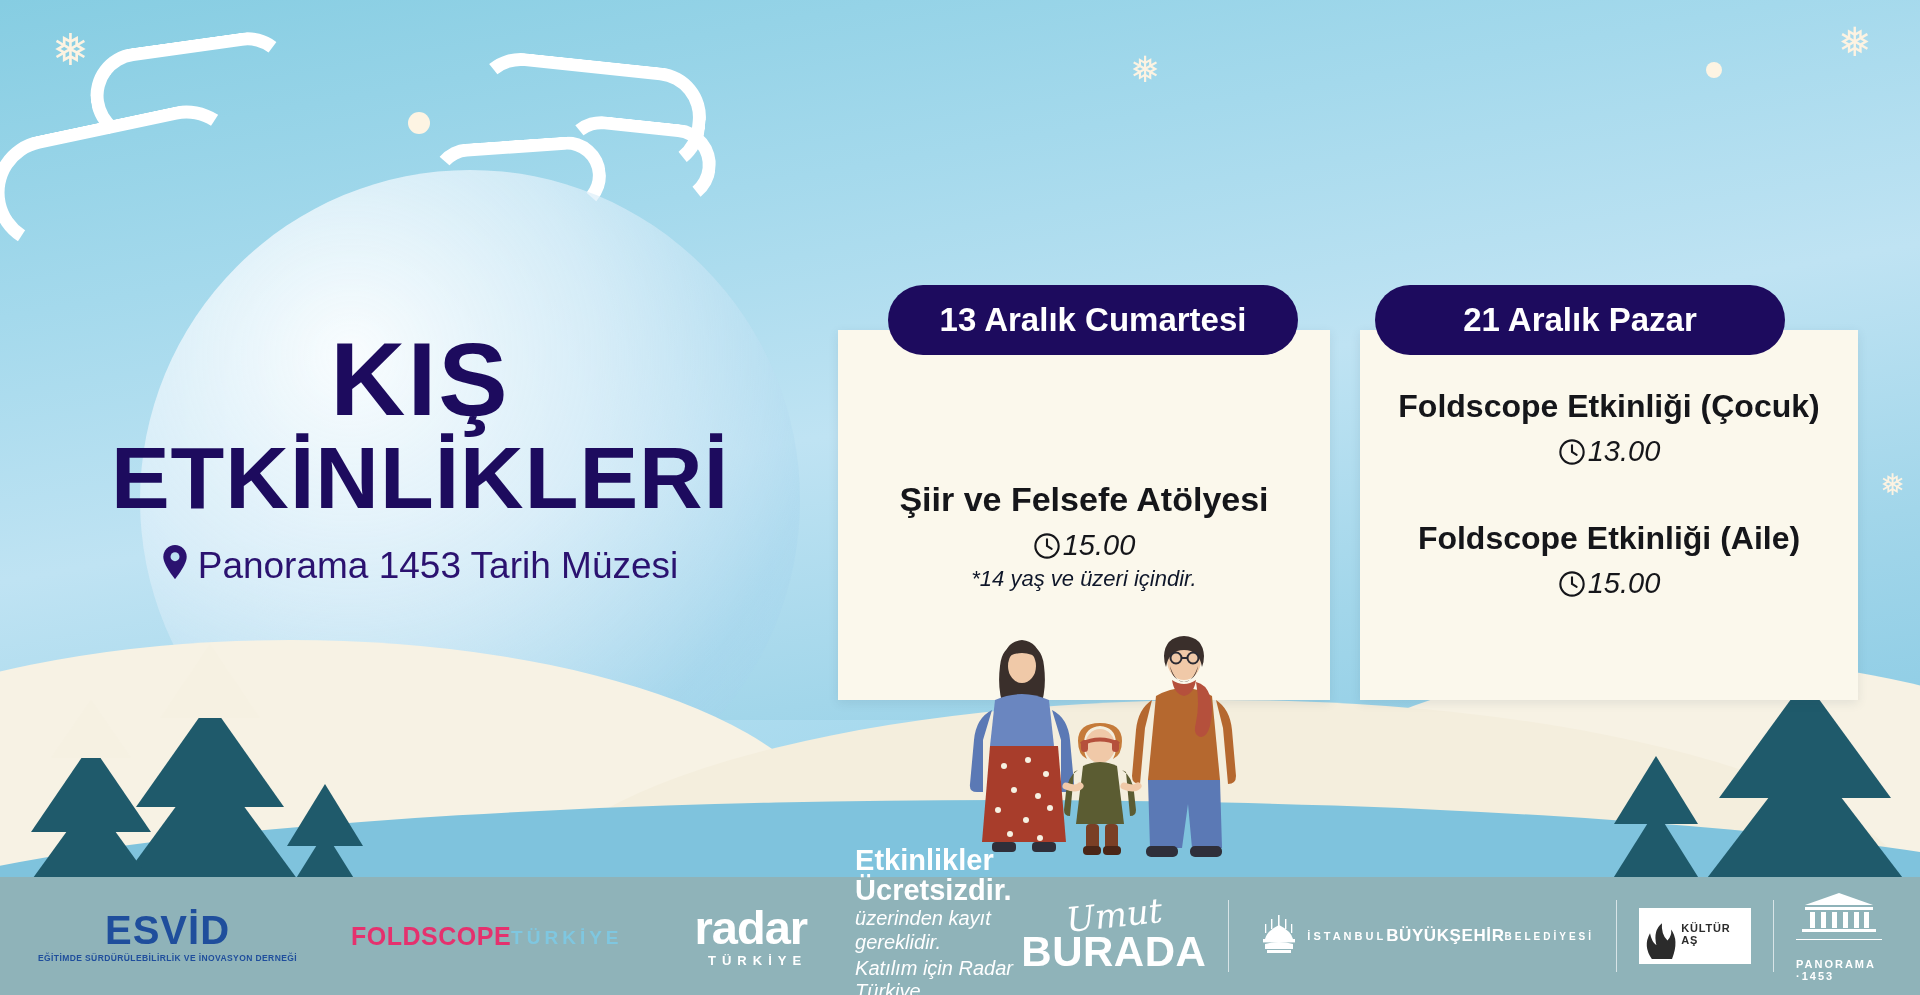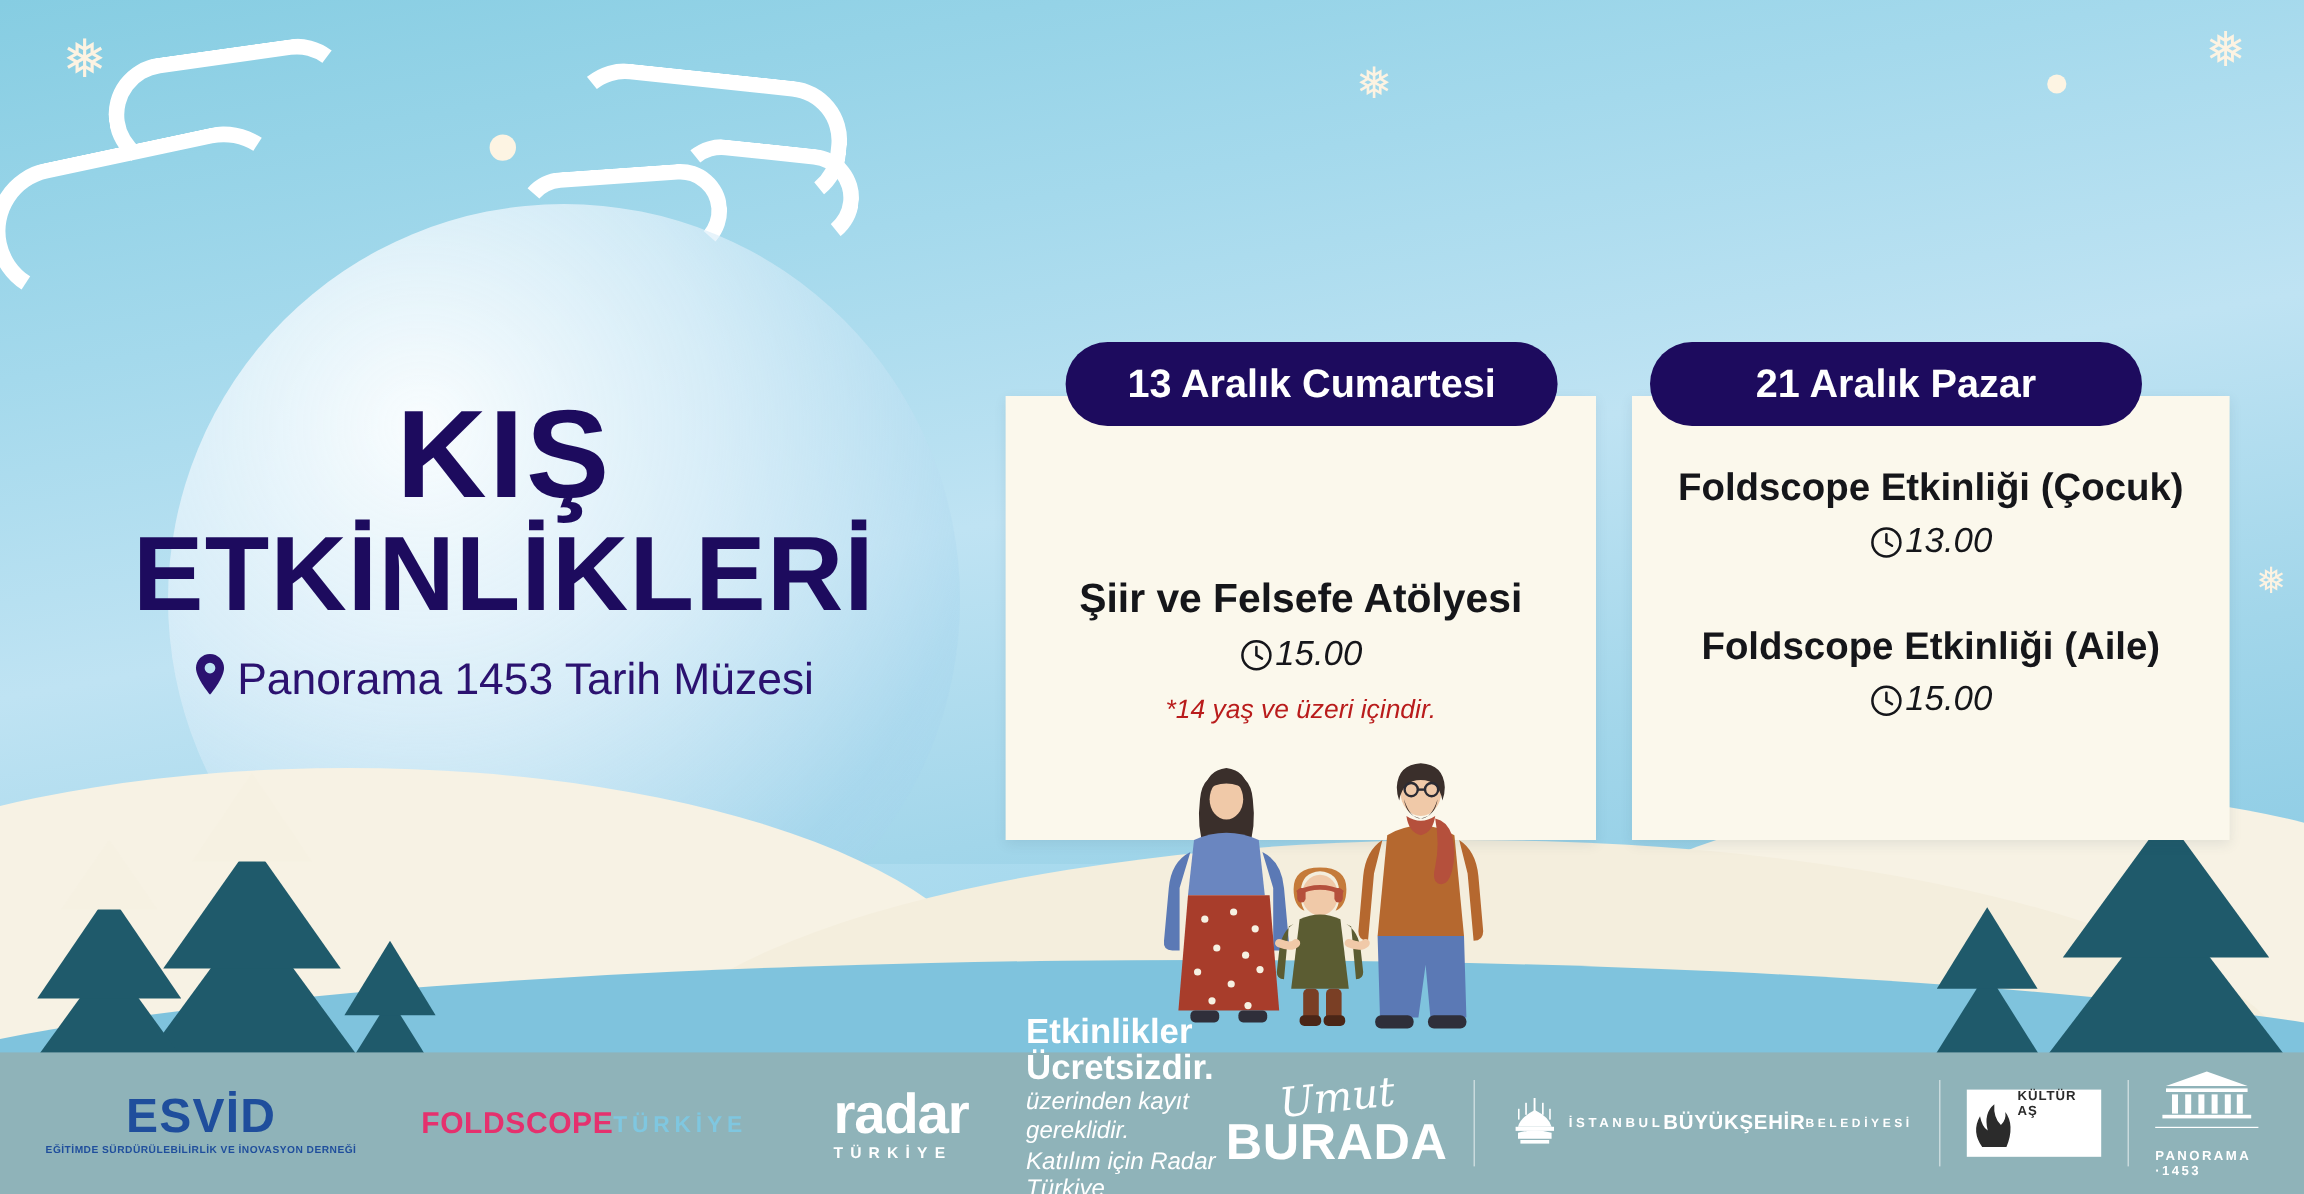--- a/index.html
+++ b/index.html
@@ -67,21 +67,21 @@
   .badge{position:absolute;background:#1d0b5e;color:#fff;border-radius:60px;
     display:flex;align-items:center;justify-content:center;font-weight:800;white-space:nowrap;}
   .badge1{left:888px;top:285px;width:410px;height:70px;font-size:33px;}
   .badge2{left:1375px;top:285px;width:410px;height:70px;font-size:33px;}
 
   .card-inner{position:absolute;left:0;right:0;text-align:center;color:#15161a;}
   .ev-title{font-size:34px;font-weight:700;margin:0;white-space:nowrap;}
   .ev-title.sm{font-size:32px;}
   .ev-time{display:flex;align-items:center;justify-content:center;gap:2px;
     font-size:29px;font-style:italic;margin-top:10px;color:#15161a;}
-  .ev-note{font-size:22px;font-style:italic;margin-top:16px;color:#b91c1c;white-space:nowrap;}
+  .ev-note{font-size:22px;font-style:italic;margin-top:4px;color:#0f172a;white-space:nowrap;}
 
   .c1-block{top:150px;}
   .c2-b1{top:58px;}
   .c2-b2{top:190px;}
 
   
   .family{position:absolute;left:940px;top:600px;width:350px;height:290px;}
 
   
   .footer{position:absolute;left:0;bottom:0;width:100%;height:118px;background:#8fb3b9;
@@ -89,39 +89,39 @@
   .f-divider{width:2px;height:72px;background:rgba(255,255,255,.65);margin:0 22px;}
 
   .esvid{display:flex;flex-direction:column;align-items:center;margin-left:38px;}
   .esvid-word{font-size:40px;font-weight:800;color:#1f4e9c;letter-spacing:1px;line-height:1;}
   .esvid-sub{font-size:8.5px;font-weight:700;color:#1f4e9c;letter-spacing:.4px;margin-top:3px;white-space:nowrap;}
 
   .folds{display:flex;flex-direction:row;align-items:center;margin-left:54px;}
   .folds-word{font-size:25px;font-weight:800;color:#e5316e;letter-spacing:.5px;line-height:1;}
   .folds-sub{font-size:19px;font-weight:700;color:#7fc7e0;letter-spacing:4px;line-height:1;margin-top:3px;}
 
-  .radar{display:flex;flex-direction:column;align-items:flex-start;margin-left:72px;}
+  .radar{display:flex;flex-direction:column;align-items:flex-end;margin-left:72px;}
   .radar-word{font-size:47px;font-weight:800;color:#fff;letter-spacing:-1px;line-height:1;}
   .radar-sub{font-size:13px;font-weight:600;color:#fff;letter-spacing:6px;margin-top:2px;}
 
   .f-text{margin-left:48px;color:#fff;}
   .f-head{font-size:29px;font-weight:800;line-height:1.05;}
   .f-sub{font-size:20px;font-style:italic;line-height:1.18;margin-top:2px;}
 
   .umut{display:flex;flex-direction:column;align-items:center;color:#fff;}
   .umut-script{font-family:"DejaVu Serif",serif;font-style:italic;font-size:34px;line-height:.95;transform:rotate(-6deg);}
   .umut-bold{font-size:42px;font-weight:800;letter-spacing:.5px;line-height:1;}
 
   .ibb{display:flex;flex-direction:row;align-items:center;color:#fff;}
   .ibb-l1{font-size:11px;font-weight:700;letter-spacing:3px;}
   .ibb-l2{font-size:17px;font-weight:800;letter-spacing:.6px;}
   .ibb-l3{font-size:10px;font-weight:700;letter-spacing:3px;}
 
   .kultur{display:flex;flex-direction:column;align-items:center;}
-  .kultur-box{width:112px;height:56px;background:#fff;display:flex;align-items:flex-start;justify-content:flex-end;}
+  .kultur-box{width:112px;height:56px;background:#fff;display:flex;align-items:center;justify-content:flex-end;}
   .kultur-word{font-size:11px;font-weight:800;color:#2b2b2b;letter-spacing:.8px;padding:0 6px 4px 0;}
 
   .panorama{display:flex;flex-direction:column;align-items:center;color:#fff;}
   .pano-word{font-size:11px;font-weight:700;letter-spacing:2px;border-top:1.5px solid #fff;padding-top:18px;margin-top:4px;}
 </style>
 </head>
 <body>
 
 <div id="poster">
 

